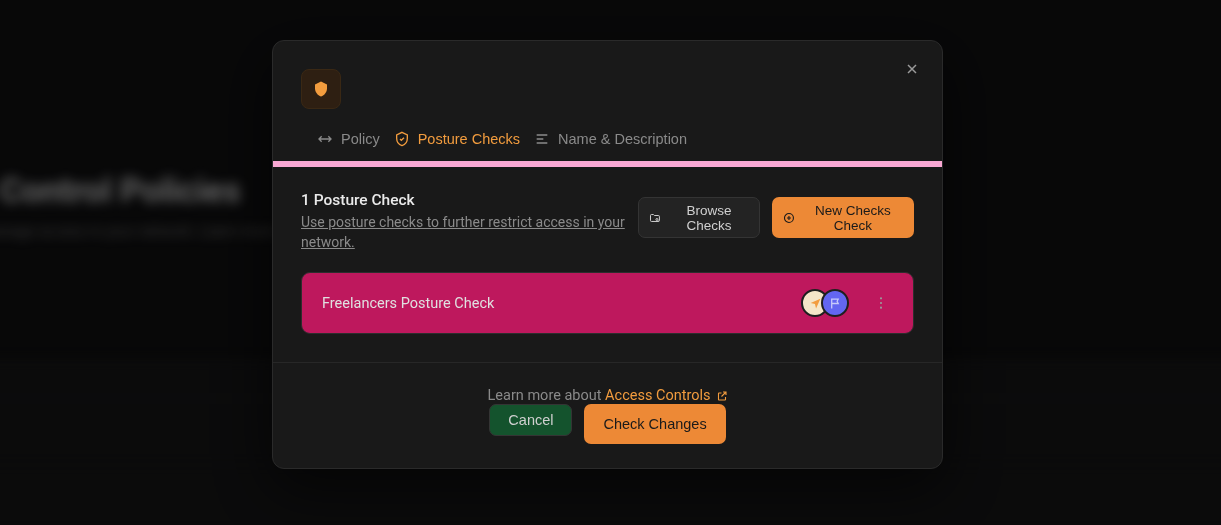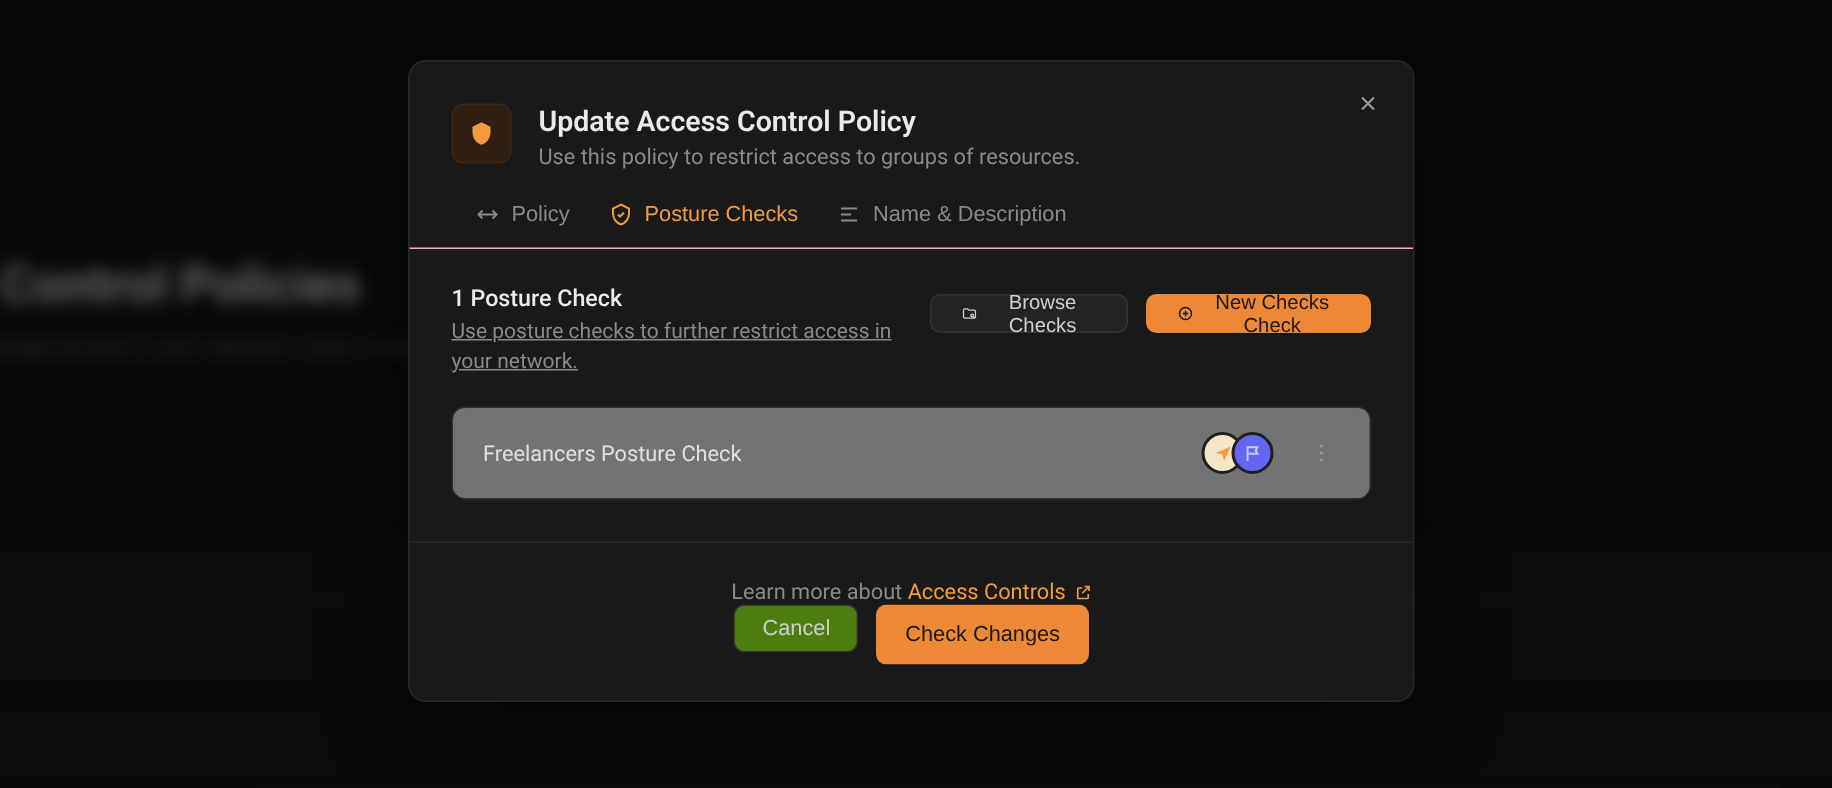--- a/index.html
+++ b/index.html
@@ -107,23 +107,23 @@
       align-items: center;
       justify-content: center;
       cursor: pointer;
       color: #9a9a9a;
       background: none;
       border: none;
     }
     .close-btn svg { width: 16px; height: 16px; }
     .tabs {
       display: flex;
-      gap: 26px;
+      gap: 14px;
       padding: 22px 32px 0 44px;
-      border-bottom: 1px solid #f9a8d4;
+      border-bottom: 6px solid #f9a8d4;
     }
     .tab {
       display: flex;
       align-items: center;
       gap: 8px;
       padding-bottom: 14px;
       font-size: 14.5px;
       color: #8a8a8a;
       cursor: pointer;
       border: none;
@@ -157,22 +157,22 @@
     .section-actions {
       display: flex;
       gap: 12px;
       align-items: center;
       margin-top: 6px;
     }
     .btn {
       display: inline-flex;
       align-items: center;
       gap: 8px;
-      height: 26px;
-      padding: 0 20px;
+      height: 41px;
+      padding: 0 10px;
       border-radius: 7px;
       font-size: 13.5px;
       font-weight: 500;
       cursor: pointer;
       border: 1px solid transparent;
     }
     .btn svg { width: 14px; height: 14px; }
     .btn-secondary {
       background: #232323;
       border-color: #343434;
@@ -185,29 +185,29 @@
     }
     .btn-primary-lg {
       background: #ed8936;
       color: #1a1a1a;
       font-weight: 500;
       height: 40px;
       padding: 0 18px;
       font-size: 14.5px;
     }
     .btn-ghost-lg {
-      background: #4d7c0f;
+      background: #14532d;
       border: 1px solid #343434;
       color: #d0d0d0;
       height: 32px;
       padding: 0 18px;
       font-size: 14.5px;
     }
     .check-item {
-      background: #737373;
+      background: #be185d;
       border: 1px solid #2d2d2d;
       border-radius: 9px;
       padding: 16px 20px;
       display: flex;
       align-items: center;
       justify-content: space-between;
     }
     .check-name {
       font-size: 14.5px;
       color: #e0e0e0;
@@ -286,24 +286,20 @@
 </div>
 
 <div class="overlay"></div>
 
 <div class="modal">
   <div class="modal-header">
     <div class="header-icon-box">
       <svg viewBox="0 0 24 24" fill="#f29c3e">
           <path d="M12 2l8 4v5c0 5-3.4 9.5-8 11-4.6-1.5-8-6-8-11V6l8-4z"></path>
         </svg>
-    </div>
-    <div class="header-text">
-      <h2>Update Access Control Policy</h2>
-      <p>Use this policy to restrict access to groups of resources.</p>
     </div>
     <button class="close-btn">
       <svg viewBox="0 0 24 24" fill="none" stroke="currentColor" stroke-width="2.2">
           <path d="M18 6L6 18M6 6l12 12"></path>
         </svg>
     </button>
   </div>
 
   <div class="tabs">
     <button class="tab">

